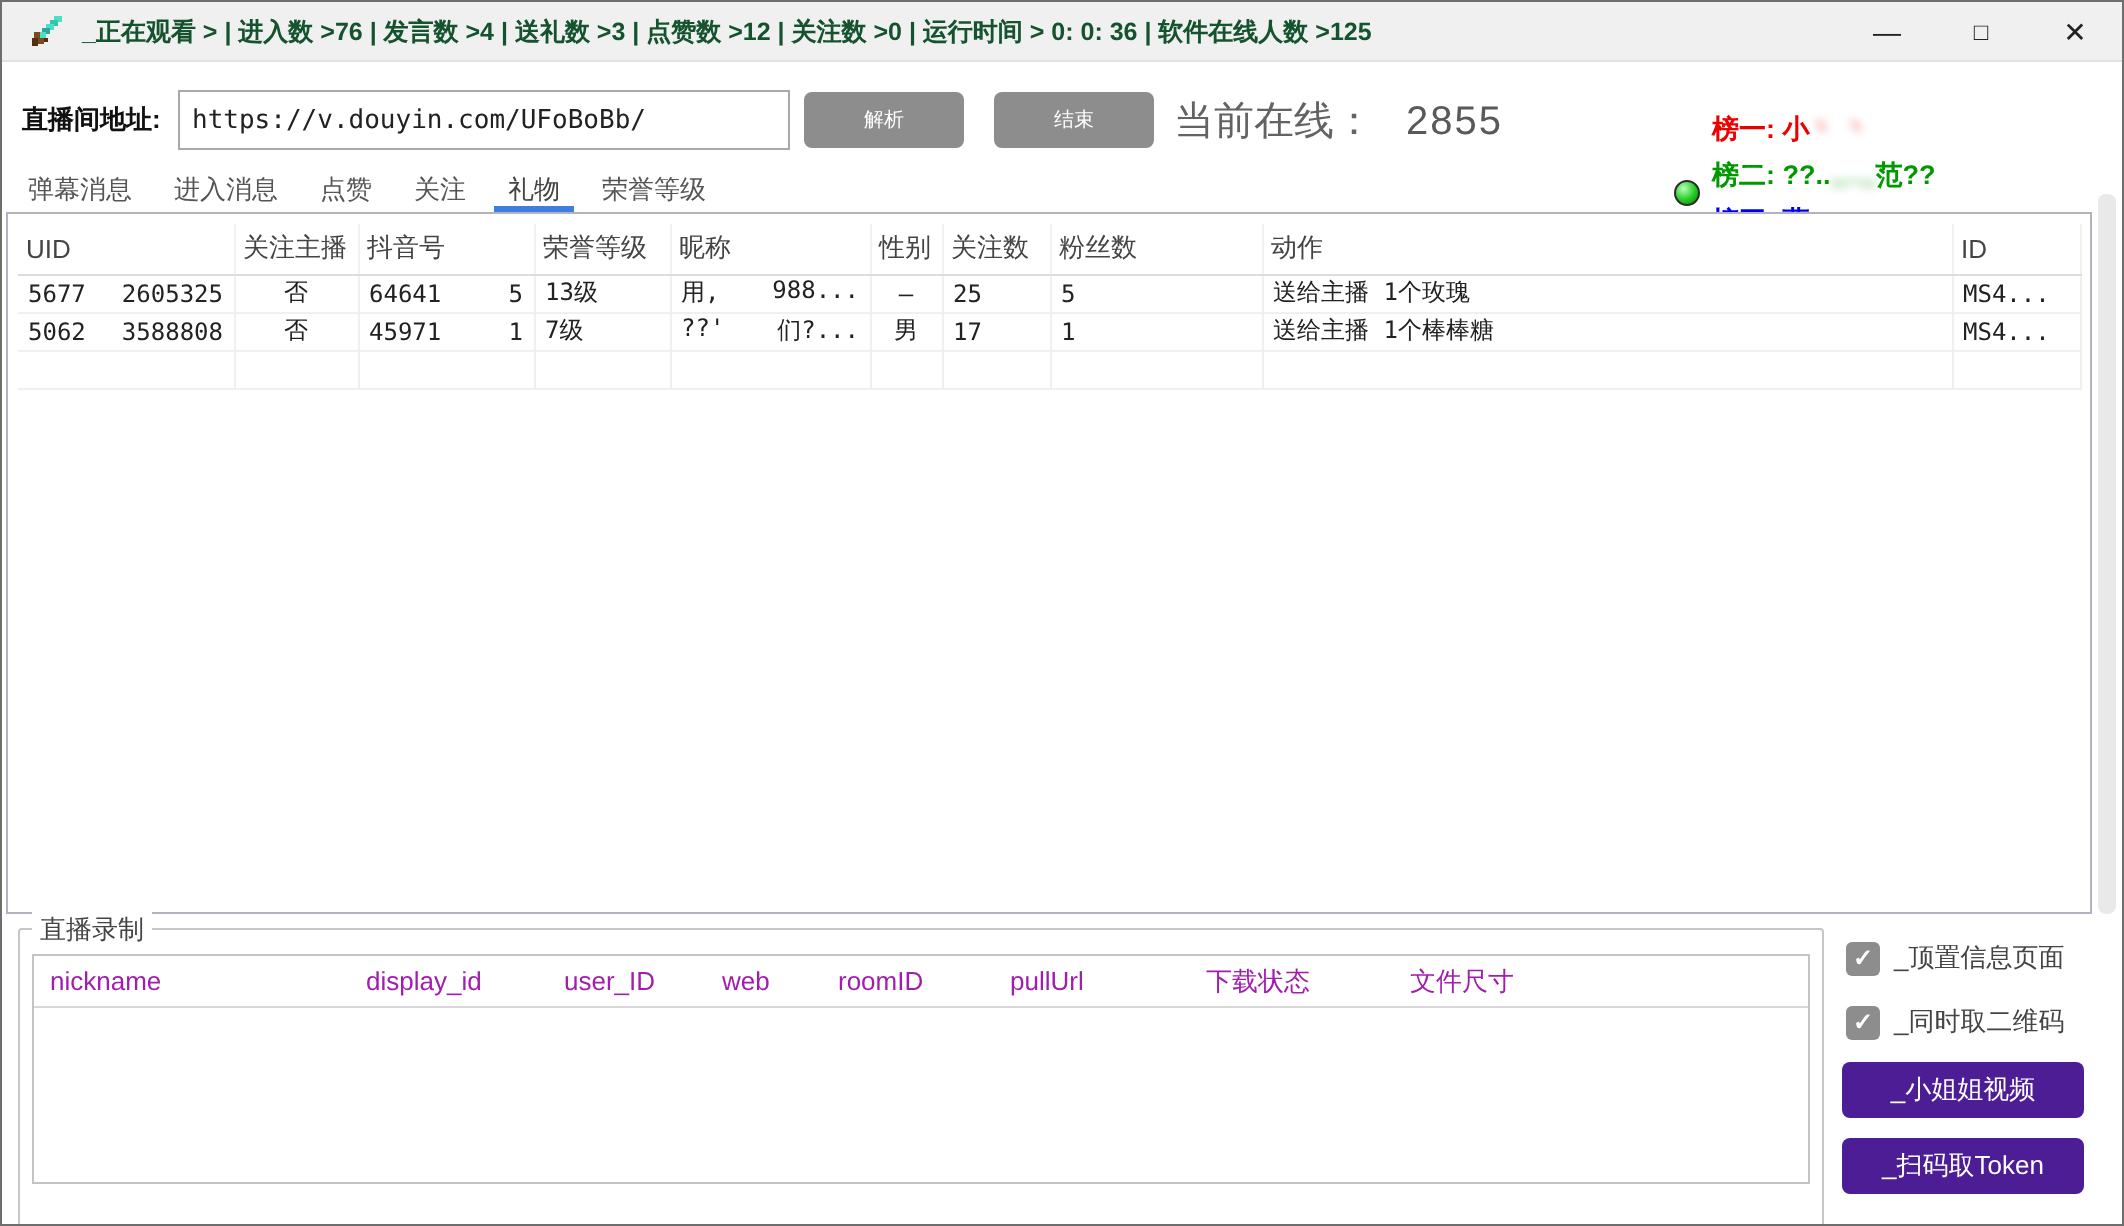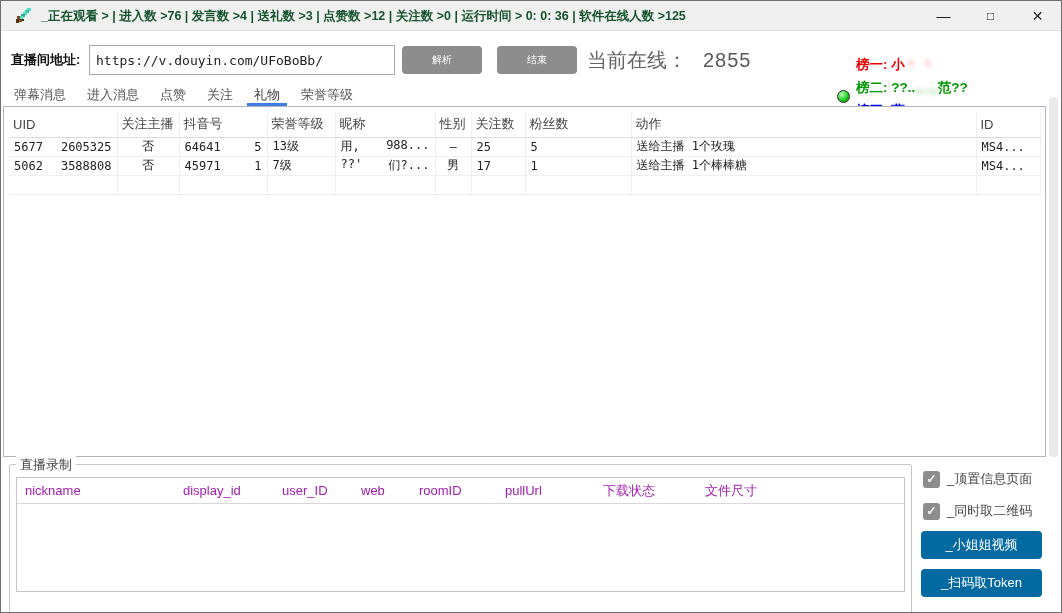--- a/index.html
+++ b/index.html
@@ -100,21 +100,21 @@
   .rec-head .rc:nth-child(9){ flex:1; }
   
   .opt-row { position:absolute; left:922px; display:flex; align-items:center; }
   .opt-1 { top:469px; } .opt-2 { top:501px; }
   .checkbox {
     width:17px; height:17px; background:#8d8d8d; border-radius:3px; color:#fff;
     font-size:12px; font-weight:bold; text-align:center; line-height:17px; cursor:pointer;
   }
   .opt-label { font-size:13px; color:#444; margin-left:7px; }
   .side-btn {
-    position:absolute; left:920px; width:121px; height:28px; background:#0369a1;
+    position:absolute; left:920px; width:121px; height:28px; background:#4c1d95;
     border:none; border-radius:4px; color:#fff; font-size:13px;
     font-family:"Liberation Sans", sans-serif; cursor:pointer;
   }
   .side-btn-1 { top:530px; } .side-btn-2 { top:568px; }
 </style>
 </head>
 <body>
 
 <div class="window">
 

